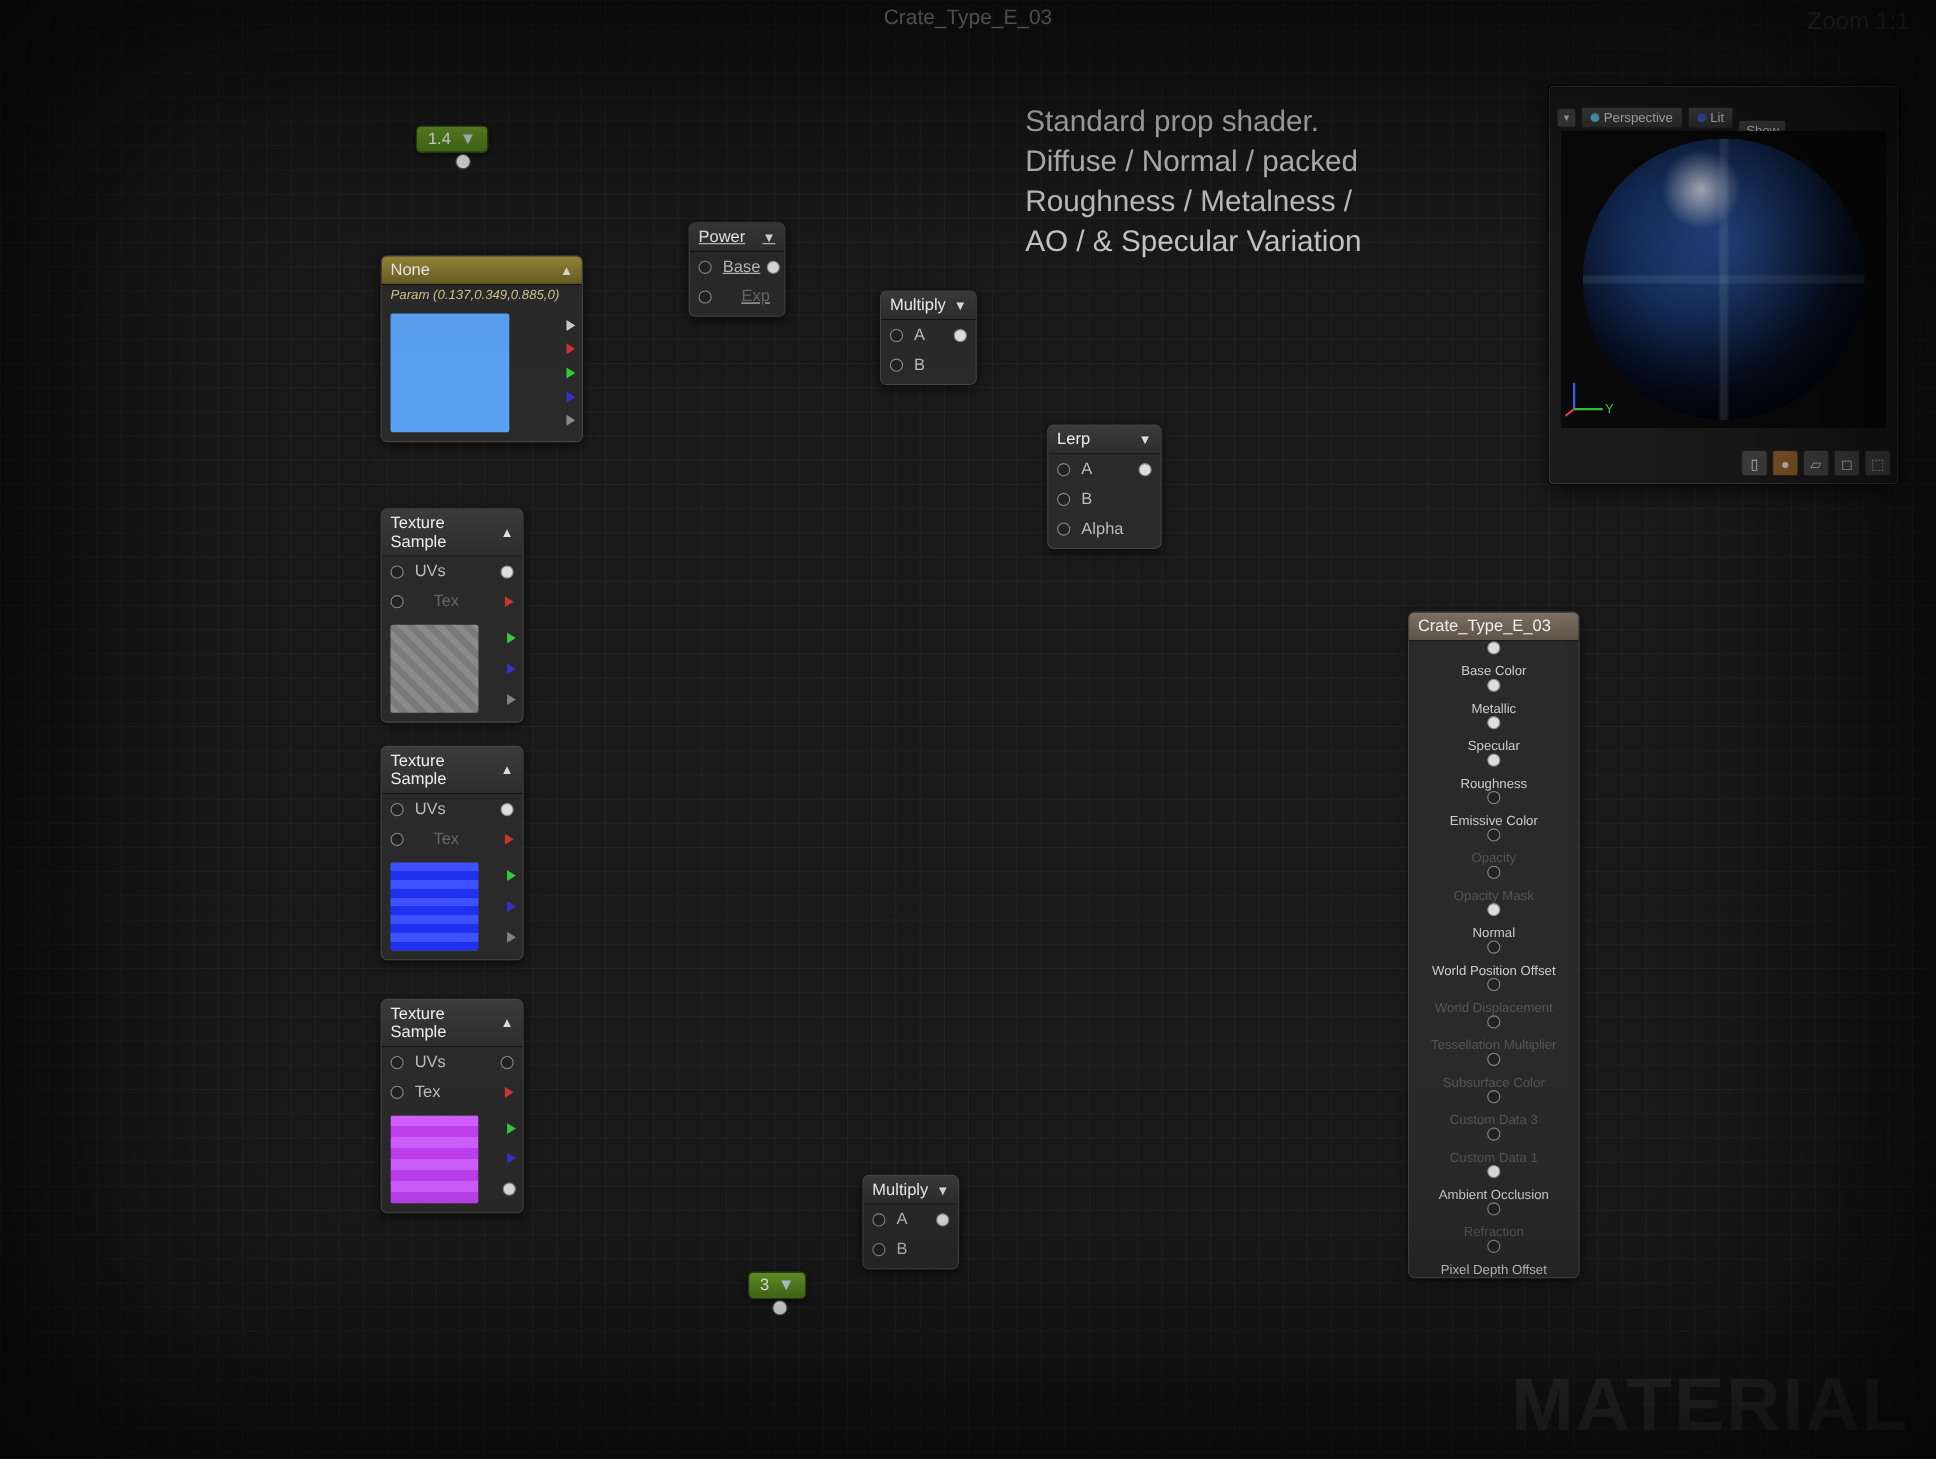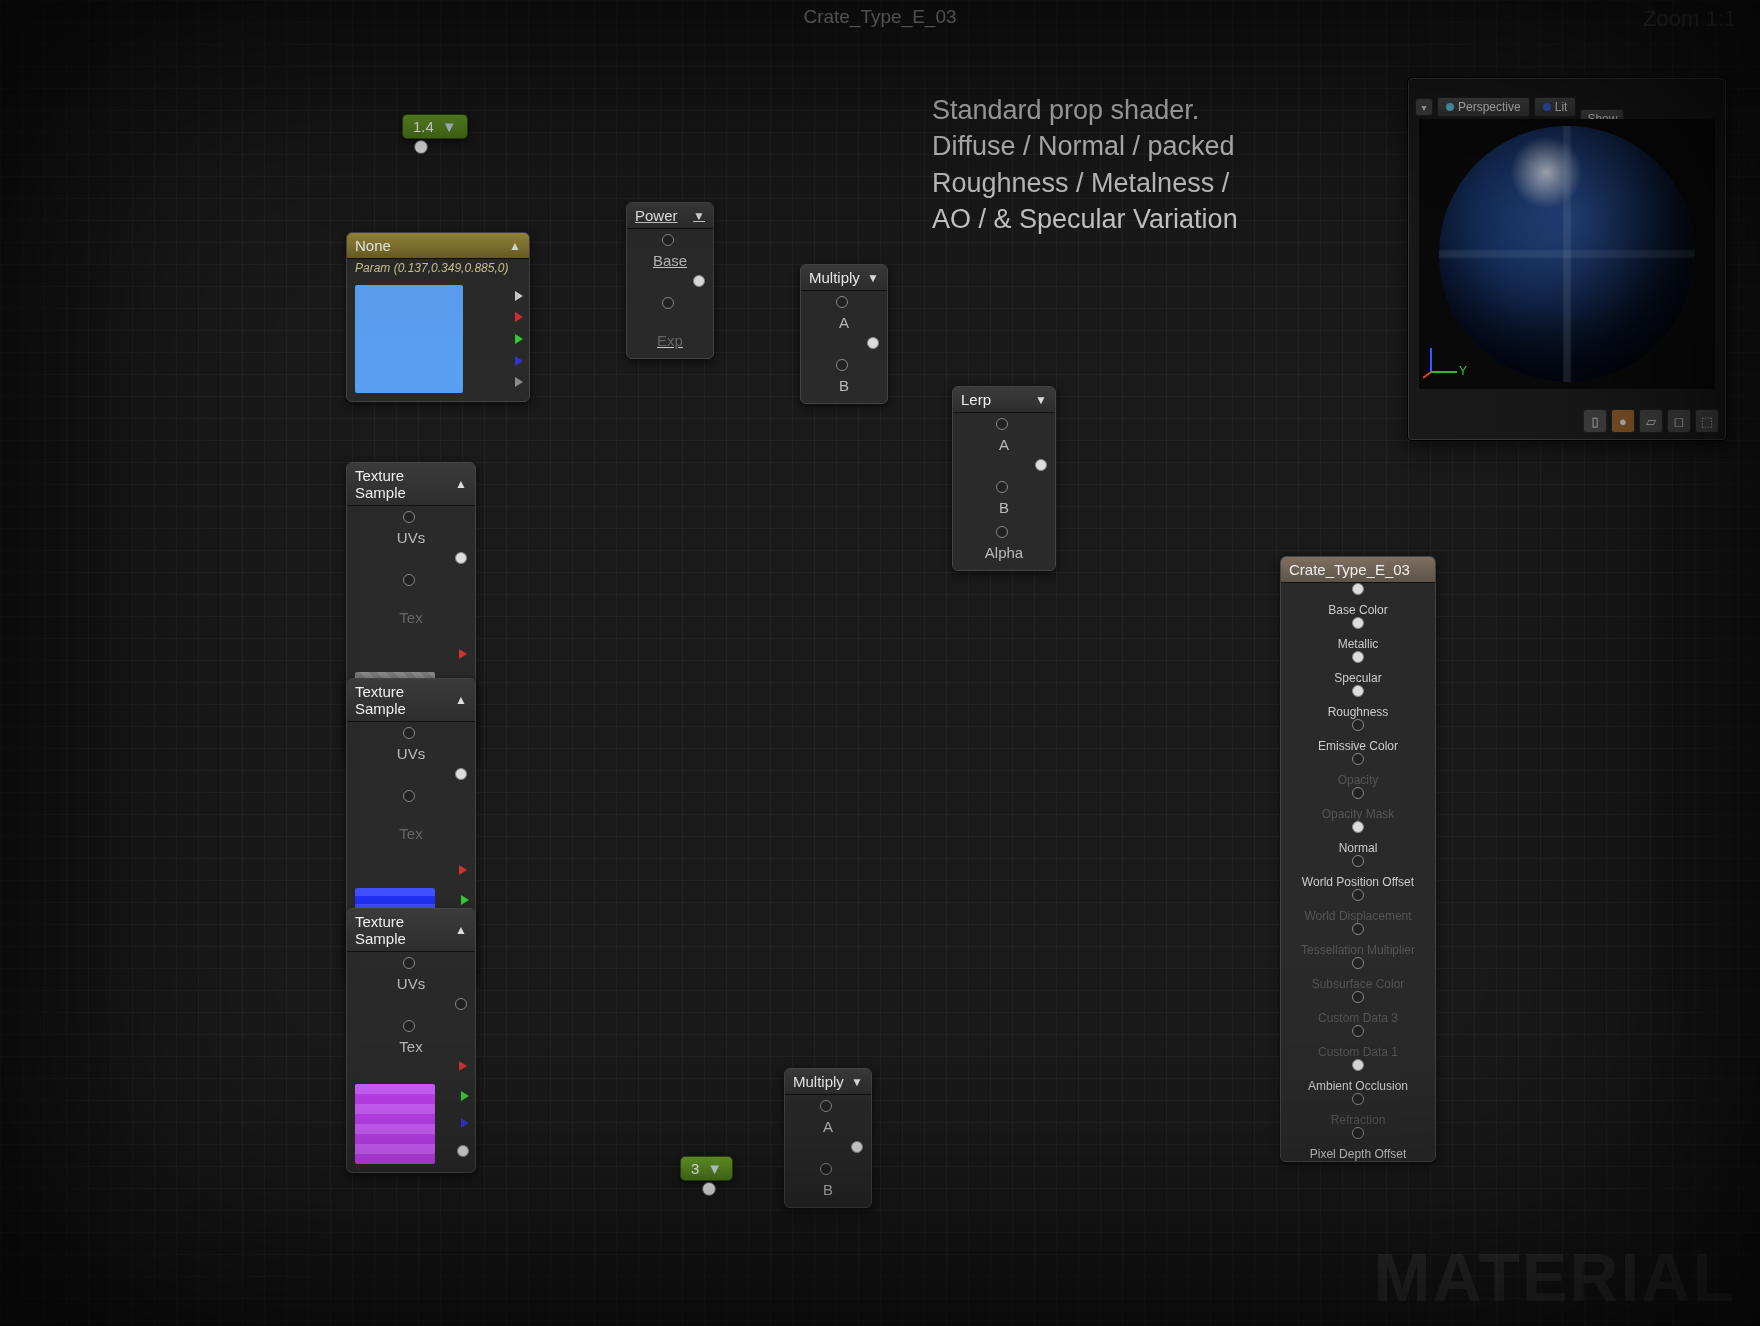--- a/index.html
+++ b/index.html
@@ -61,21 +61,21 @@
   display:flex; justify-content:space-between; align-items:center;
   padding: 4px 8px;
   border-radius: 5px 5px 0 0;
   color: #eee; font-size: 15px;
 }
 .hd-dark { background: linear-gradient(#3b3b3b,#2d2d2d); border-bottom:1px solid #111; }
 .hd-gold { background: linear-gradient(#9a8a3a,#6a5d24); border-bottom:1px solid #111;gap:32px; }
 .hd-beige { background: linear-gradient(#7e7061,#5d5347); border-bottom:1px solid #111; }
 .hd .tri { color:#ddd; font-size:12px; }
 
-.row { display:flex; align-items:center; padding: 5px 8px; color:#bbb; gap:6px;flex-direction:column; }
+.row { display:flex; align-items:center; padding: 5px 8px; color:#bbb; gap:6px; }
 .row.dim { color:#666;gap:23px; }
 .pin-l { width:12px; height:12px; border-radius:50%; border:1.5px solid #888; background:#222; margin-right:4px; flex-shrink:0;}
 .pin-r { width:12px; height:12px; border-radius:50%; border:1.5px solid #888; background:#ddd; margin-left:auto; flex-shrink:0;}
 .pin-open { background:#222 !important; }
 .rarrow { width:0;height:0;border-top:5px solid transparent;border-bottom:5px solid transparent;border-left:8px solid #ccc; margin-left:auto; flex-shrink:0;}
 .rarrow.cr { border-left-color:#c33; }
 .rarrow.cg { border-left-color:#3c3; }
 .rarrow.cb { border-left-color:#33c; }
 .rarrow.cw { border-left-color:#ccc; }
 
@@ -172,21 +172,21 @@
 </svg>
 
 <div class="title-bar">Crate_Type_E_03</div>
 <div class="zoom">Zoom 1:1</div>
 
 <div class="annotation" style="white-space:pre-line;">Standard prop shader.
 Diffuse / Normal / packed
 Roughness / Metalness /
 AO / &amp; Specular Variation</div>
 
-<div class="pill" style="top:114px; left:378px;margin-left:24px;">
+<div class="pill" style="top:114px; left:378px;">
   <span>1.4</span>
   <span style="color:#cde;">▼</span>
 </div>
 <div style="position:absolute;top:140px;left:414px;width:14px;height:14px;border-radius:50%;background:#eee;border:1.5px solid #555;"></div>
 
 <div class="node" style="top:232px; left:346px; width:184px;">
   <div class="hd hd-gold">
     <span>None</span>
     <span class="tri">▲</span>
   </div>

